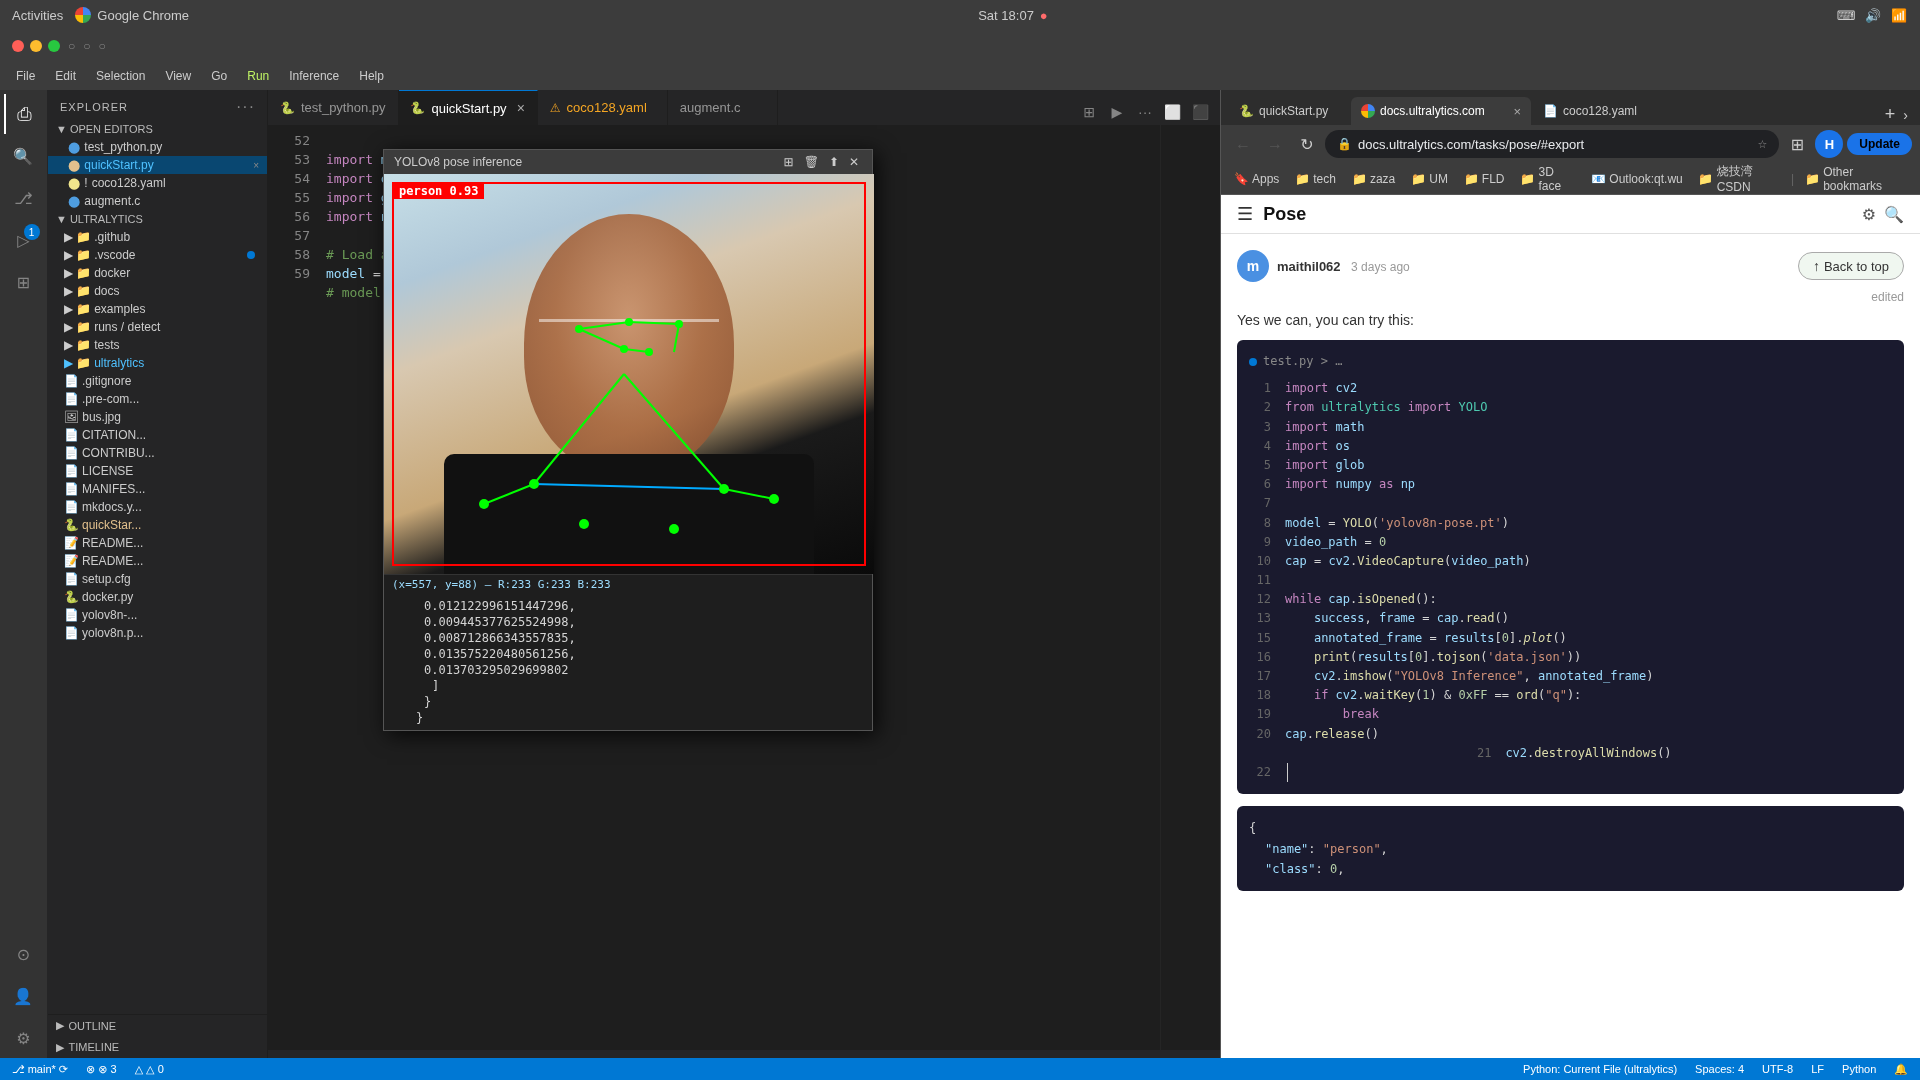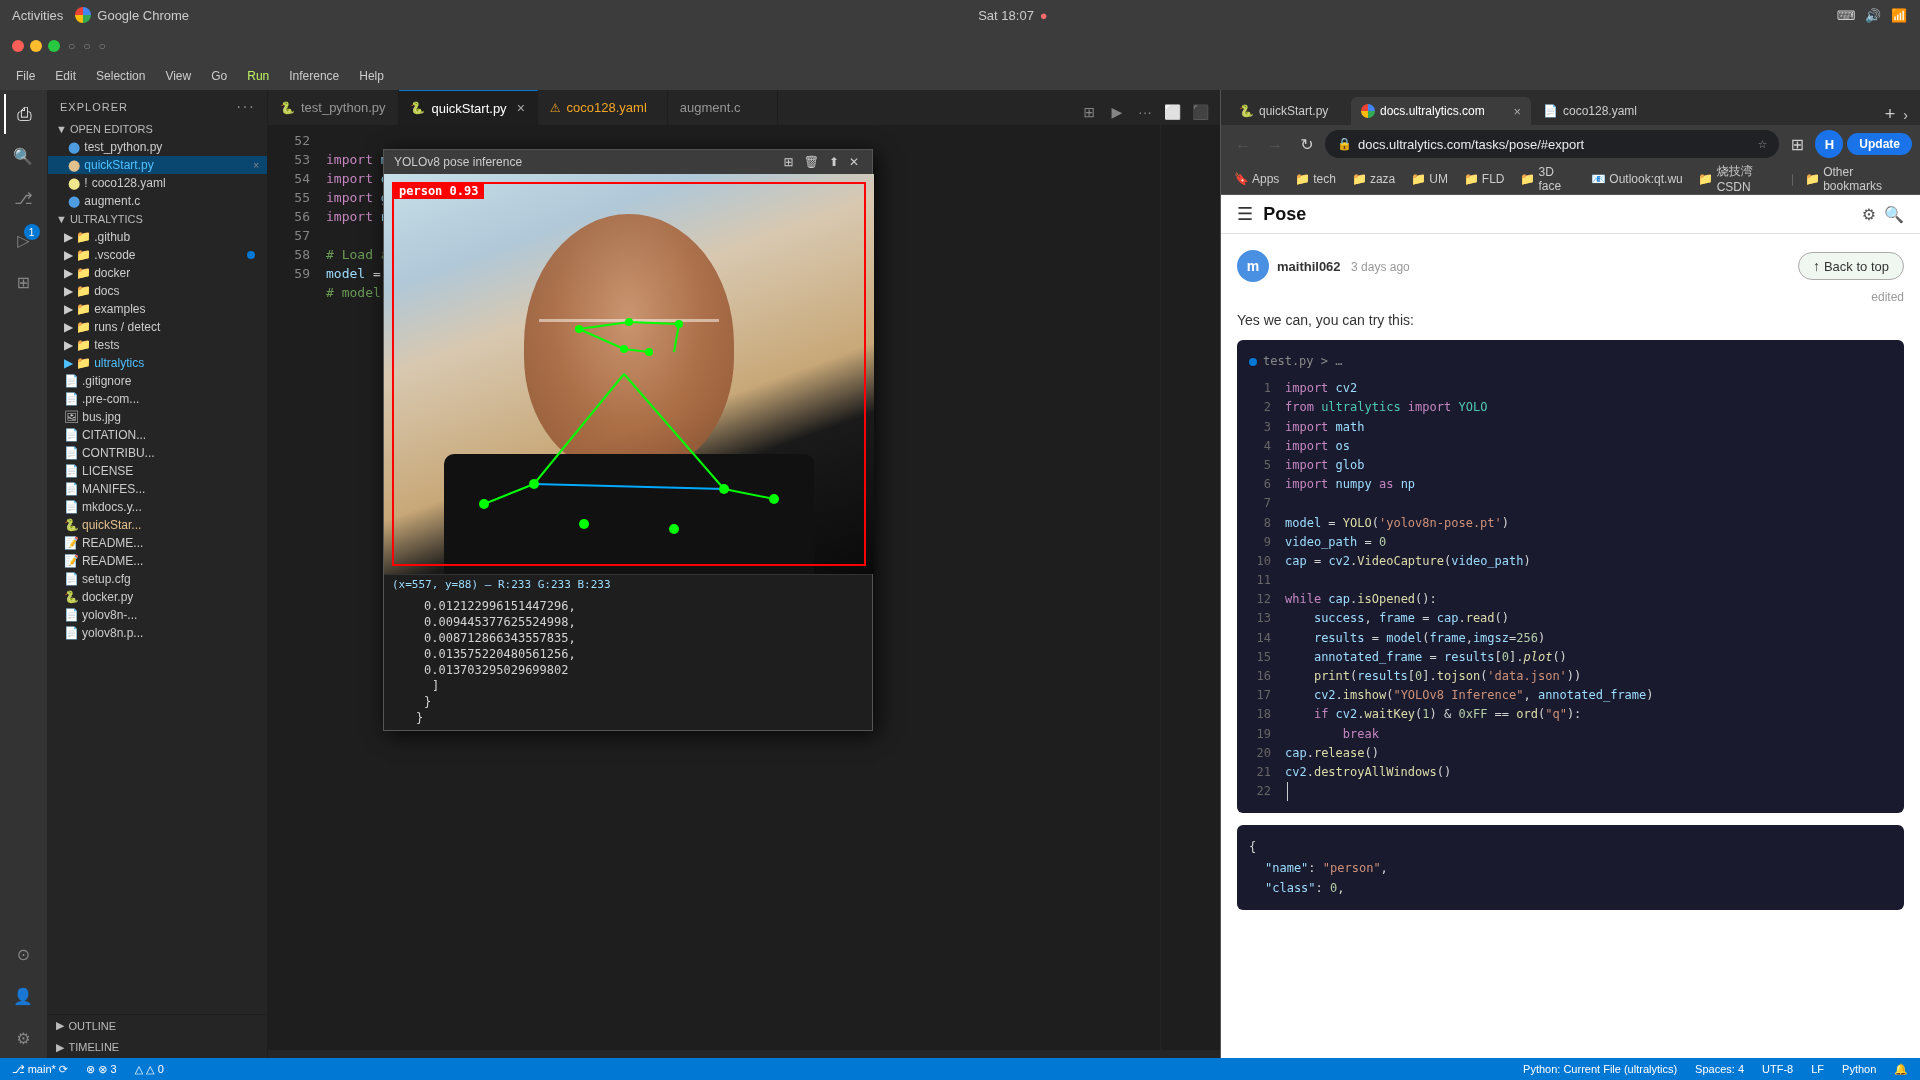--- a/index.html
+++ b/index.html
@@ -380,21 +380,21 @@
         <div style="width:28px;height:28px;display:flex;align-items:center;justify-content:center;color:#555;font-size:16px;">←</div>
         <div style="width:28px;height:28px;display:flex;align-items:center;justify-content:center;color:#555;font-size:16px;">→</div>
         <div style="width:28px;height:28px;display:flex;align-items:center;justify-content:center;color:#ccc;cursor:pointer;font-size:16px;">↻</div>
         <div style="flex:1;height:28px;background:#202124;border-radius:14px;display:flex;align-items:center;padding:0 12px;gap:6px;font-size:13px;color:#e8eaed;">
           <span style="font-size:12px;color:#8ab4f8;">🔒</span>
           <span>docs.ultralytics.com/tasks/pose/#export</span>
           <span style="margin-left:auto;color:#888;font-size:11px;">☆</span>
         </div>
         <div style="width:28px;height:28px;display:flex;align-items:center;justify-content:center;color:#ccc;cursor:pointer;">⊞</div>
         <div style="width:28px;height:28px;display:flex;align-items:center;justify-content:center;background:#1a73e8;border-radius:50%;color:white;font-size:13px;font-weight:bold;cursor:pointer;">H</div>
-        <div style="padding:4px 12px;background:#1a73e8;border-radius:12px;color:#ffffff;font-size:12px;cursor:pointer;font-weight:bold;">Update</div>
+        <div style="padding:4px 12px;background:#1a73e8;border-radius:12px;color:#000000;font-size:12px;cursor:pointer;font-weight:bold;">Update</div>
       </div>
 
       <div style="height:32px;background:#3c3c3c;display:flex;align-items:center;padding:0 8px;gap:6px;font-size:12px;color:#ccc;border-bottom:1px solid #555;overflow:hidden;">
         <div style="display:flex;align-items:center;gap:3px;cursor:pointer;padding:2px 5px;border-radius:4px;">
             <span>🔖</span>
             <span>Apps</span>
           </div>
         <div style="display:flex;align-items:center;gap:3px;cursor:pointer;padding:2px 5px;border-radius:4px;">
             <span>📁</span>
             <span>tech</span>
@@ -517,24 +517,20 @@
             </div>
             <div style="display:flex;color:#d4d4d4;">
               <span style="color:#666;width:22px;text-align:right;margin-right:14px;flex-shrink:0;">12</span>
               <span><span style="color:#c586c0;">while</span> <span style="color:#9cdcfe;">cap</span>.<span style="color:#dcdcaa;">isOpened</span>():</span>
             </div>
             <div style="display:flex;color:#d4d4d4;">
               <span style="color:#666;width:22px;text-align:right;margin-right:14px;flex-shrink:0;">13</span>
               <span>&nbsp;&nbsp;&nbsp;&nbsp;<span style="color:#9cdcfe;">success</span>, <span style="color:#9cdcfe;">frame</span> = <span style="color:#9cdcfe;">cap</span>.<span style="color:#dcdcaa;">read</span>()</span>
             </div>
             <div style="display:flex;color:#d4d4d4;">
-              <span style="color:#666;width:22px;text-align:right;margin-right:14px;flex-shrink:0;">14</span>
-              <span>&nbsp;&nbsp;&nbsp;&nbsp;<span style="color:#9cdcfe;">results</span> = <span style="color:#9cdcfe;">model</span>(<span style="color:#9cdcfe;">frame</span>,<span style="color:#9cdcfe;">imgsz</span>=<span style="color:#b5cea8;">256</span>)</span>
-            </div>
-            <div style="display:flex;color:#d4d4d4;">
               <span style="color:#666;width:22px;text-align:right;margin-right:14px;flex-shrink:0;">15</span>
               <span>&nbsp;&nbsp;&nbsp;&nbsp;<span style="color:#9cdcfe;">annotated_frame</span> = <span style="color:#9cdcfe;">results</span>[<span style="color:#b5cea8;">0</span>].<span style="color:#dcdcaa;font-style:italic;">plot</span>()</span>
             </div>
             <div style="display:flex;color:#d4d4d4;">
               <span style="color:#666;width:22px;text-align:right;margin-right:14px;flex-shrink:0;">16</span>
               <span>&nbsp;&nbsp;&nbsp;&nbsp;<span style="color:#dcdcaa;">print</span>(<span style="color:#9cdcfe;">results</span>[<span style="color:#b5cea8;">0</span>].<span style="color:#dcdcaa;">tojson</span>(<span style="color:#ce9178;">'data.json'</span>))</span>
             </div>
             <div style="display:flex;color:#d4d4d4;">
               <span style="color:#666;width:22px;text-align:right;margin-right:14px;flex-shrink:0;">17</span>
               <span>&nbsp;&nbsp;&nbsp;&nbsp;<span style="color:#9cdcfe;">cv2</span>.<span style="color:#dcdcaa;">imshow</span>(<span style="color:#ce9178;">"YOLOv8 Inference"</span>, <span style="color:#9cdcfe;">annotated_frame</span>)</span>
@@ -544,21 +540,21 @@
               <span>&nbsp;&nbsp;&nbsp;&nbsp;<span style="color:#c586c0;">if</span> <span style="color:#9cdcfe;">cv2</span>.<span style="color:#dcdcaa;">waitKey</span>(<span style="color:#b5cea8;">1</span>) &amp; <span style="color:#b5cea8;">0xFF</span> == <span style="color:#dcdcaa;">ord</span>(<span style="color:#ce9178;">"q"</span>):</span>
             </div>
             <div style="display:flex;color:#d4d4d4;">
               <span style="color:#666;width:22px;text-align:right;margin-right:14px;flex-shrink:0;">19</span>
               <span>&nbsp;&nbsp;&nbsp;&nbsp;&nbsp;&nbsp;&nbsp;&nbsp;<span style="color:#c586c0;">break</span></span>
             </div>
             <div style="display:flex;color:#d4d4d4;">
               <span style="color:#666;width:22px;text-align:right;margin-right:14px;flex-shrink:0;">20</span>
               <span><span style="color:#9cdcfe;">cap</span>.<span style="color:#dcdcaa;">release</span>()</span>
             </div>
-            <div style="display:flex;color:#d4d4d4;">
+            <div style="display:flex;color:#d4d4d4;justify-content:center;">
               <span style="color:#666;width:22px;text-align:right;margin-right:14px;flex-shrink:0;">21</span>
               <span><span style="color:#9cdcfe;">cv2</span>.<span style="color:#dcdcaa;">destroyAllWindows</span>()</span>
             </div>
             <div style="display:flex;color:#d4d4d4;">
               <span style="color:#666;width:22px;text-align:right;margin-right:14px;flex-shrink:0;">22</span>
               <span style="border-left:1px solid #ccc;margin-left:2px;">&nbsp;</span>
             </div>
           </div>
 
           <div style="background:#1a1a2e;border-radius:6px;padding:12px;font-size:12px;font-family:Consolas,monospace;line-height:1.7;color:#d4d4d4;">

